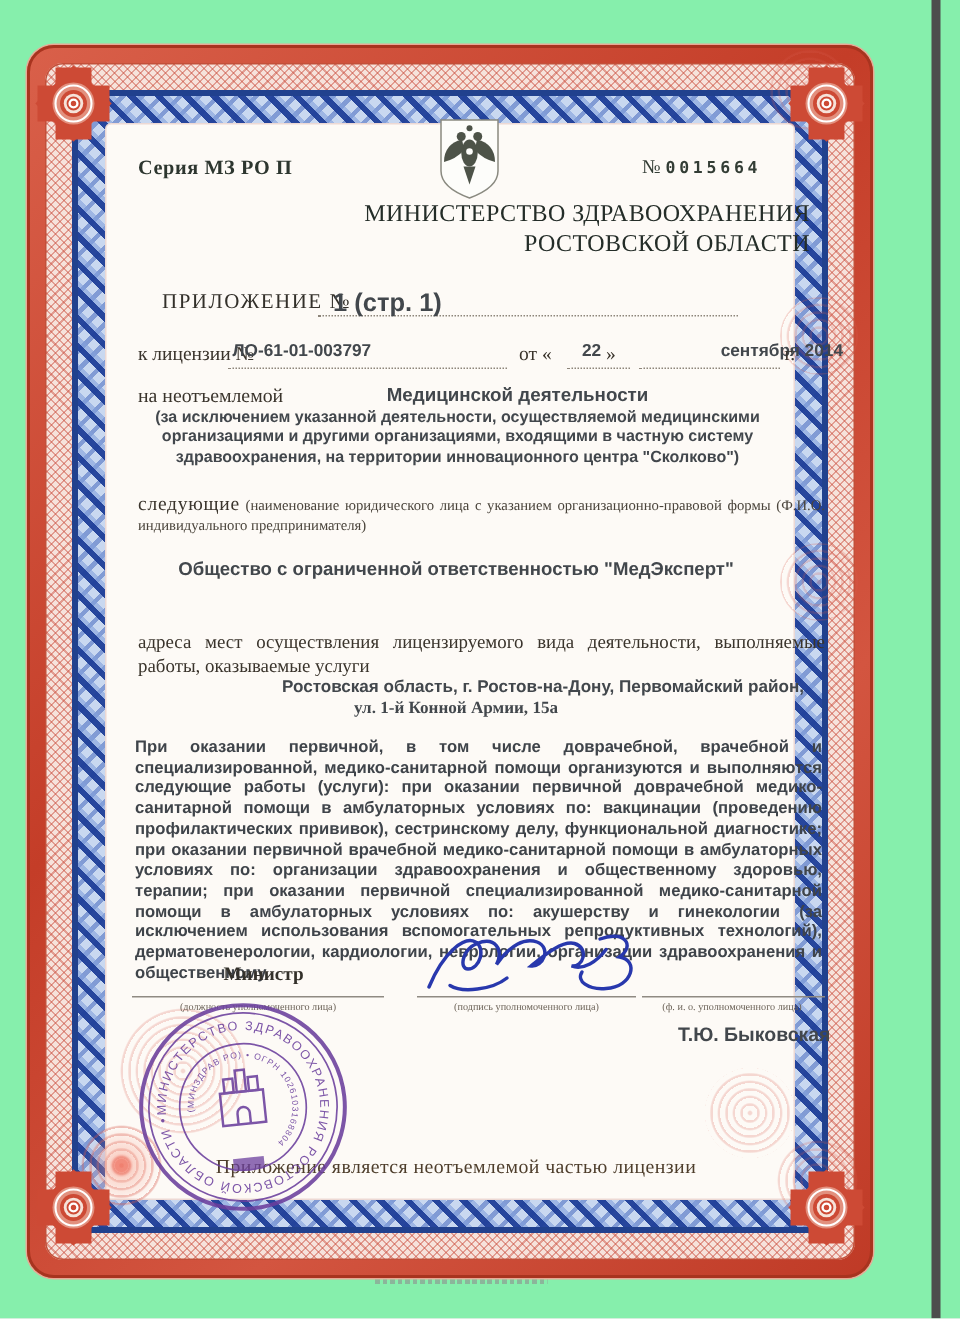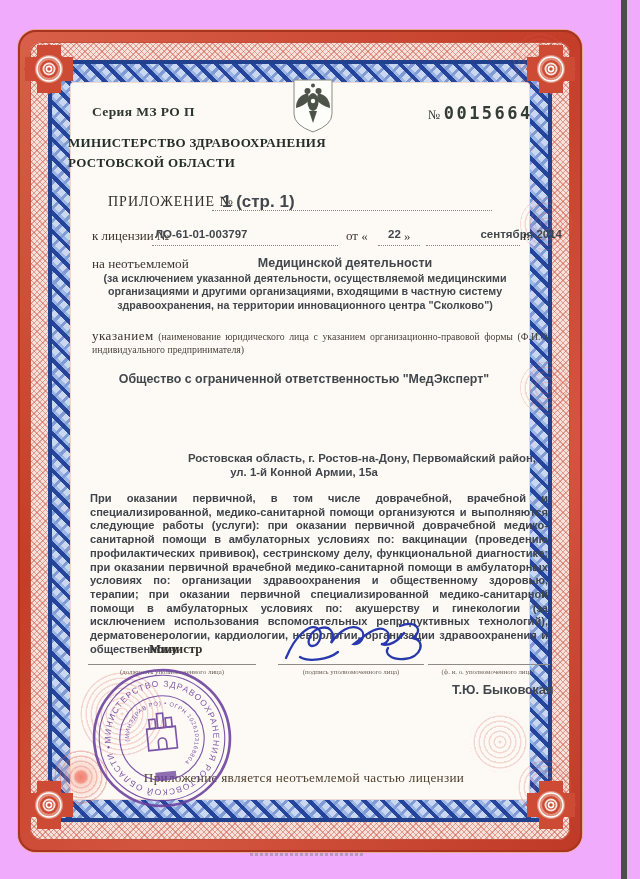--- a/index.html
+++ b/index.html
@@ -1,16 +1,16 @@
 <!DOCTYPE html>
 <html><head>
 <meta charset="utf-8">
 <style>
   html,body{margin:0;padding:0;background:#e9e9e9;}
-  .page{position:relative;width:640px;height:879px;background:#f0abfc;overflow:hidden;
+  .page{position:relative;width:640px;height:879px;background:#86efac;overflow:hidden;
         font-family:"Liberation Serif","DejaVu Serif",serif;}
 
   
   .band-red{position:absolute;left:18px;top:30px;width:564px;height:822px;border-radius:18px;
     background:linear-gradient(135deg,#d9604a,#c43d28 40%,#d35540 70%,#bf3a26);
     box-shadow:inset 0 0 0 2px #a83категория;box-shadow:inset 0 0 0 2px #a8341f,0 0 0 1px #eaa896;}
   .band-pink{position:absolute;left:30px;top:42px;width:540px;height:798px;border-radius:12px;
     background:
       repeating-linear-gradient(45deg,rgba(201,74,58,.45) 0 1px,rgba(0,0,0,0) 1px 4px),
       repeating-linear-gradient(-45deg,rgba(201,74,58,.45) 0 1px,rgba(0,0,0,0) 1px 4px),
@@ -35,42 +35,42 @@
   .scan-line{position:absolute;left:621px;top:0;width:6px;height:879px;background:#4d4d4d;z-index:6;}
   .microprint{position:absolute;left:250px;top:853px;width:115px;height:3px;opacity:.6;z-index:2;
     background:repeating-linear-gradient(90deg,#8f8f8f 0 3px,rgba(0,0,0,0) 3px 5px);}
 
   
   .txt{position:absolute;z-index:3;color:#3a342c;}
   .serif{font-family:"Liberation Serif","DejaVu Serif",serif;}
   .sansb{font-family:"Liberation Sans","DejaVu Sans",sans-serif;font-weight:bold;color:#42474c;}
   .series{left:92px;top:104px;font-size:13.5px;font-weight:bold;color:#2d362f;letter-spacing:.4px;}
   .number{left:428px;top:103px;font-size:13px;color:#333d35;}
-  .number .digits{font-family:"DejaVu Sans Mono",monospace;font-weight:bold;letter-spacing:2.5px;font-size:17px;}
-  .title{left:68px;top:133px;width:472px;text-align:left;font-weight:bold;
-         font-size:13px;line-height:20px;color:#242d28;letter-spacing:.3px;}
+  .number .digits{font-family:"DejaVu Sans Mono",monospace;font-weight:bold;letter-spacing:2.5px;font-size:11px;}
+  .title{left:68px;top:133px;width:472px;text-align:right;font-weight:normal;
+         font-size:16px;line-height:20px;color:#242d28;letter-spacing:.3px;}
   .appendix-label{left:92px;top:194px;font-size:14px;letter-spacing:1px;color:#33302a;margin-left:16px;}
   .appendix-value{left:222px;top:192px;font-size:17px;}
   .line{position:absolute;height:0;border-bottom:1px dotted #8d857a;z-index:2;}
   .lic-label{left:92px;top:228px;font-size:13px;}
   .lic-value{left:155px;top:228px;font-size:11.5px;}
   .from-label{left:346px;top:228px;font-size:13px;}
   .day-value{left:388px;top:228px;font-size:11.5px;}
   .quote-close{left:404px;top:228px;font-size:13px;}
   .month-value{left:430px;top:228px;width:88px;text-align:right;font-size:11.5px;margin-left:44px;}
   .year-suffix{left:523px;top:228px;font-size:13px;}
   .act-label{left:92px;top:256px;font-size:13.2px;}
   .act-value{left:200px;top:256px;width:290px;text-align:center;font-size:12.5px;}
   .act-note{left:73px;top:272px;width:464px;text-align:center;font-size:10.7px;line-height:13.4px;}
   .issued{left:92px;top:330px;width:458px;font-size:9.8px;line-height:12.5px;text-align:justify;color:#4a443b;}
   .issued .lead{font-size:13px;letter-spacing:.5px;color:#3a342c;}
   .org{left:68px;top:372px;width:472px;text-align:center;font-size:12.4px;}
   .addr-label{left:92px;top:421px;width:458px;font-size:12.6px;line-height:15.5px;text-align:justify;}
   .addr1{left:64px;top:452px;width:472px;text-align:right;font-size:11.4px;}
-  .addr2{left:68px;top:466px;width:472px;text-align:center;font-size:11.4px;}
+  .addr2{left:68px;top:466px;width:472px;text-align:center;font-size:11.4px;font-family:Liberation Serif, serif;}
   .works{left:90px;top:492px;width:458px;font-size:11.1px;line-height:13.7px;text-align:justify;color:#3f444a;}
   .minister{left:112px;top:642px;font-size:12.8px;font-weight:bold;color:#33302a;margin-left:37px;}
   .m-name{left:452px;top:642px;font-size:13px;margin-top:40px;}
   .rule{position:absolute;height:1px;background:#8f8a82;z-index:2;}
   .cap{position:absolute;font-size:6.8px;color:#6b6257;text-align:center;z-index:3;}
   .footer{left:68px;top:770px;width:472px;text-align:center;font-size:13.2px;color:#4e3e2c;letter-spacing:.3px;}
   .arms{position:absolute;left:290px;top:78px;width:46px;height:56px;z-index:3;}
   .signature{position:absolute;left:280px;top:616px;width:152px;height:54px;z-index:4;}
   .stamp{position:absolute;left:90px;top:666px;width:144px;height:144px;z-index:5;opacity:.88;
          transform:rotate(-6deg);}
@@ -182,25 +182,26 @@
   <div class="line" style="left:378px;top:245px;width:42px;"></div>
   <div class="txt sansb month-value">сентября 2014</div>
   <div class="line" style="left:426px;top:245px;width:94px;"></div>
   <div class="txt serif year-suffix">г.</div>
 
   <div class="txt serif act-label">на неотъемлемой</div>
   <div class="txt sansb act-note">(за исключением указанной деятельности, осуществляемой медицинскими организациями и другими организациями, входящими в частную систему здравоохранения, на территории инновационного центра "Сколково")</div>
   <div class="txt sansb act-value">Медицинской деятельности</div>
 
   <div class="txt serif issued">
-    <span class="lead">указанием</span>
+    <span class="lead">следующие</span>
     <span>(наименование юридического лица с указанием организационно-правовой формы (Ф.И.О. индивидуального предпринимателя)</span>
   </div>
   <div class="txt sansb org">Общество с ограниченной ответственностью "МедЭксперт"</div>
 
+  <div class="txt serif addr-label">адреса мест осуществления лицензируемого вида деятельности, выполняемые работы, оказываемые услуги</div>
   <div class="txt sansb addr1">Ростовская область, г. Ростов-на-Дону, Первомайский район,</div>
   <div class="txt sansb addr2">ул. 1-й Конной Армии, 15а</div>
 
   <div class="txt sansb works">При оказании первичной, в том числе доврачебной, врачебной и специализированной, медико-санитарной помощи организуются и выполняются следующие работы (услуги): при оказании первичной доврачебной медико-санитарной помощи в амбулаторных условиях по: вакцинации (проведению профилактических прививок), сестринскому делу, функциональной диагностике; при оказании первичной врачебной медико-санитарной помощи в амбулаторных условиях по: организации здравоохранения и общественному здоровью, терапии; при оказании первичной специализированной медико-санитарной помощи в амбулаторных условиях по: акушерству и гинекологии (за исключением использования вспомогательных репродуктивных технологий), дерматовенерологии, кардиологии, неврологии, организации здравоохранения и общественному</div>
 
   <div class="txt serif minister">Министр</div>
   <div class="txt sansb m-name">Т.Ю. Быковская</div>
   <div class="rule" style="left:88px;top:664px;width:168px;"></div>
   <div class="rule" style="left:278px;top:664px;width:146px;"></div>
   <div class="rule" style="left:428px;top:664px;width:122px;"></div>

